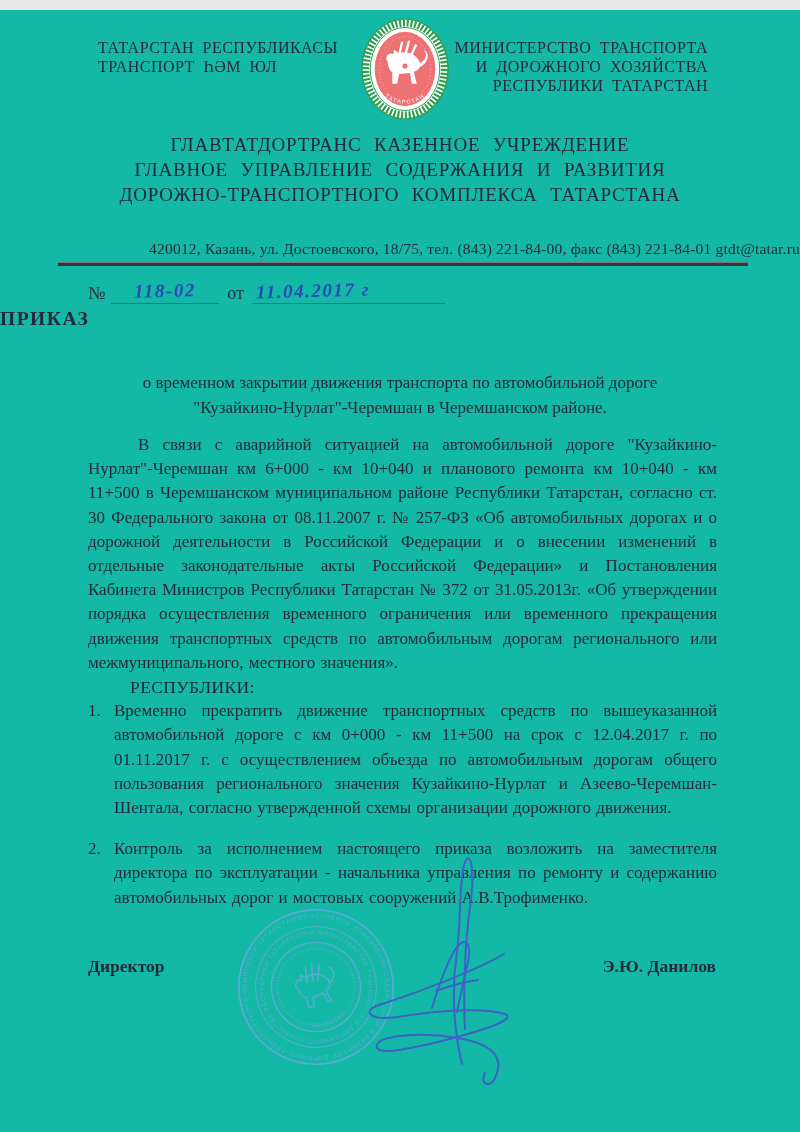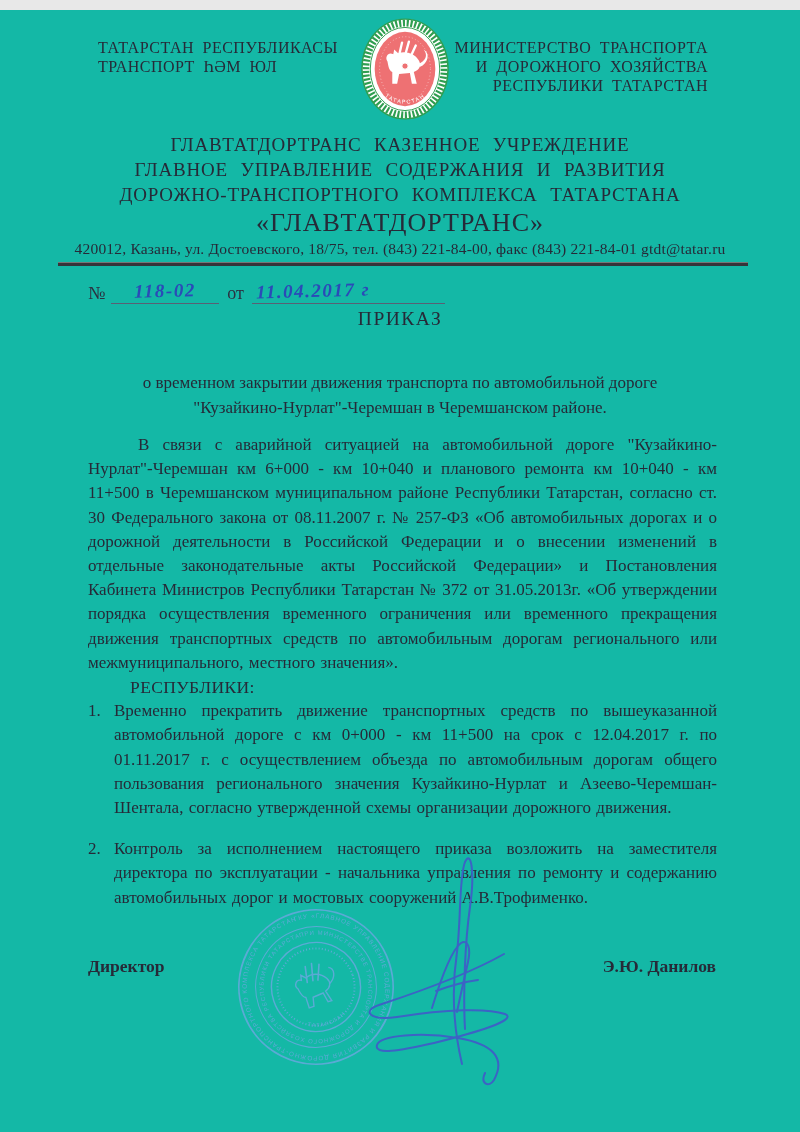--- a/index.html
+++ b/index.html
@@ -8,31 +8,31 @@
     background:#14b8a6;overflow:hidden;
     font-family:"Liberation Serif","DejaVu Serif",serif;
     color:#262a38;
   }
   
   .lh-left{position:absolute;top:28px;left:98px;font-size:16px;line-height:19px;letter-spacing:.5px;word-spacing:4px;}
   .lh-right{position:absolute;top:28px;right:92px;text-align:right;font-size:16px;line-height:19px;letter-spacing:.5px;word-spacing:4px;}
   .emblem{position:absolute;top:6px;left:360px;width:90px;height:106px;}
   .org-block{position:absolute;top:122px;left:0;width:100%;text-align:center;font-size:19px;line-height:25px;letter-spacing:.8px;word-spacing:7px;}
   .org-brand{font-size:26px;line-height:30px;letter-spacing:1px;margin-top:1px;word-spacing:0;}
-  .address{position:absolute;top:230px;left:0;width:100%;text-align:center;font-size:15.5px;letter-spacing:.2px;}
+  .address{position:absolute;top:230px;left:0;width:100%;text-align:right;font-size:15.5px;letter-spacing:.2px;}
   .rule{position:absolute;top:252px;left:58px;right:52px;height:3px;background:#35353a;border-top:1px solid #777;}
   
   .number-line{position:absolute;top:270px;left:88px;font-size:18px;display:flex;align-items:flex-end;}
   .printed{color:#2c3040;}
   .blank{display:inline-block;border-bottom:1.5px solid #5a5f74;text-align:center;padding:0 4px 1px 4px;}
   .blank-num{min-width:100px;margin-left:6px;margin-right:8px;}
   .blank-date{min-width:185px;margin-left:8px;text-align:left;}
   .hw{font-style:italic;font-weight:bold;color:#2b4ab8;font-size:19px;letter-spacing:1.5px;display:inline-block;transform:rotate(-1.5deg);white-space:nowrap;}
   
-  .order-title{position:absolute;top:298px;left:0;width:100%;text-align:center;font-size:19.5px;font-weight:normal;letter-spacing:1.5px;}
+  .order-title{position:absolute;top:298px;left:0;width:100%;text-align:left;font-size:19.5px;font-weight:bold;letter-spacing:1.5px;}
   .subject{position:absolute;top:361px;left:90px;width:620px;text-align:center;font-size:17px;line-height:24.5px;}
   
   .body-block{position:absolute;top:423px;left:88px;width:629px;font-size:17px;line-height:24.2px;}
   .preamble{margin:0;text-align:justify;text-indent:50px;word-spacing:1px;}
   .resolution-label{margin:0 0 0 42px;font-size:17.5px;letter-spacing:.4px;}
   .order-list{margin:0;padding:0;list-style:none;}
   .order-item{display:flex;align-items:flex-start;}
   .order-item + .order-item{margin-top:17px;}
   .item-number{flex:0 0 26px;}
   .item-text{flex:1;text-align:justify;word-spacing:1px;margin:0;}
@@ -77,21 +77,20 @@
   <div class="lh-right">
     <div>МИНИСТЕРСТВО ТРАНСПОРТА</div>
     <div>И ДОРОЖНОГО ХОЗЯЙСТВА</div>
     <div>РЕСПУБЛИКИ ТАТАРСТАН</div>
   </div>
 
   <div class="org-block">
     <div>ГЛАВТАТДОРТРАНС КАЗЕННОЕ УЧРЕЖДЕНИЕ</div>
     <div>ГЛАВНОЕ УПРАВЛЕНИЕ СОДЕРЖАНИЯ И РАЗВИТИЯ</div>
     <div>ДОРОЖНО-ТРАНСПОРТНОГО КОМПЛЕКСА ТАТАРСТАНА</div>
-    <div class="org-brand">«ГЛАВТАТДОРТРАНС»</div>
   </div>
 
   <div class="address">420012, Казань, ул. Достоевского, 18/75, тел. (843) 221-84-00, факс (843) 221-84-01 gtdt@tatar.ru</div>
 
   <div class="rule"></div>
 
   <div class="number-line">
     <span class="printed">№</span>
     <span class="blank blank-num"><span class="hw">118-02</span></span>
     <span class="printed">от</span>

